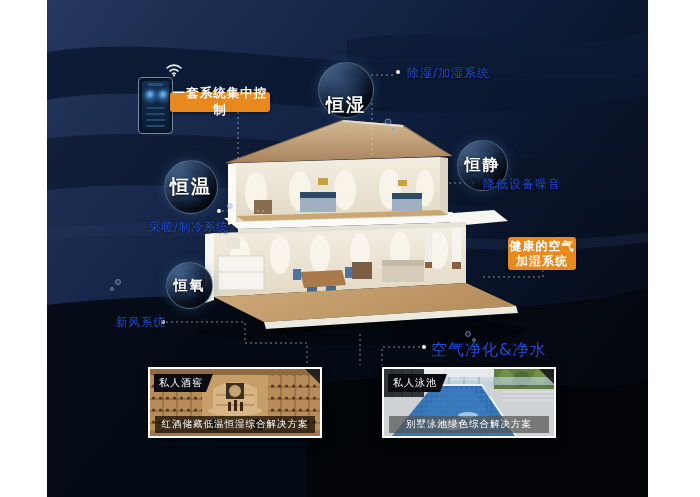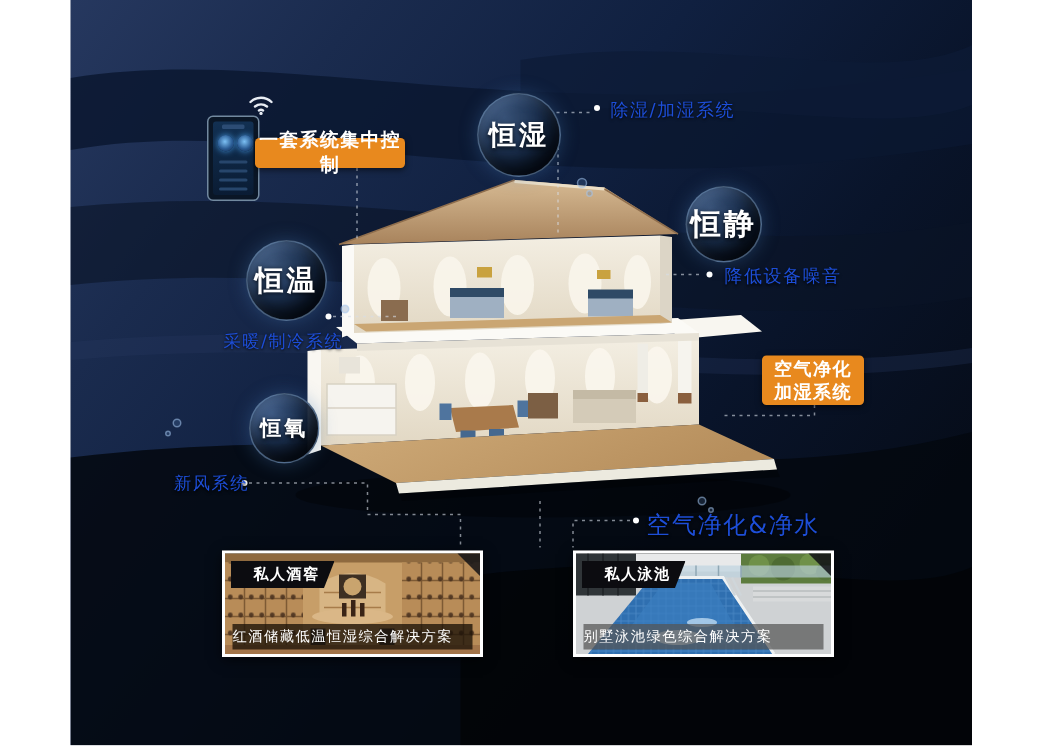--- a/index.html
+++ b/index.html
@@ -30,23 +30,23 @@
   .phone .hdr{position:absolute;top:2px;left:6px;right:6px;height:3px;background:#2c4c74;border-radius:1px;}
   .phone .knob{position:absolute;top:9px;width:11px;height:11px;border-radius:50%;
          background:radial-gradient(circle at 45% 40%, #7cc0f4 0%, #2a5a92 55%, #0d2340 100%);
          box-shadow:0 0 4px #3f8fd6;}
   .phone .k1{left:3px;} .phone .k2{left:16px;}
   .phone .row{position:absolute;left:4px;right:4px;height:2px;background:#27466c;border-radius:1px;}
   .phone .r1{top:26px;} .phone .r2{top:32px;} .phone .r3{top:38px;} .phone .r4{top:44px;}
   
   .photo{position:absolute;width:174px;height:71px;border:2px solid #ffffff;box-sizing:border-box;
          background:#222;box-shadow:0 2px 8px rgba(0,0,0,.6);}
-  .photo .tag{position:absolute;top:5px;left:4px;background:#0c0c10;color:#fff;font-size:10px;font-weight:bold;
-         letter-spacing:1px;padding:2px 10px 2px 15px;clip-path:polygon(0 0,100% 0,calc(100% - 7px) 100%,0 100%);}
-  .photo .caption{position:absolute;left:5px;right:5px;bottom:3px;color:#fff;
+  .photo .tag{position:absolute;top:5px;left:4px;background:#0c0c10;color:#fff;font-size:10px;font-weight:normal;
+         letter-spacing:1px;padding:2px 10px 2px 5px;clip-path:polygon(0 0,100% 0,calc(100% - 7px) 100%,0 100%);}
+  .photo .caption{position:absolute;left:5px;right:5px;bottom:3px;text-align:center;color:#fff;
          font-size:9.5px;letter-spacing:1px;padding:2px 0;}
   .photo .ribbon{position:absolute;top:0;right:0;width:0;height:0;
          border-top:15px solid rgba(18,18,22,.85);border-left:15px solid transparent;}
   .cap-dark{background:rgba(28,18,8,.78);}
   .cap-gray{background:rgba(85,85,85,.72);}
   .wifi{position:absolute;left:164px;top:61px;}
 </style>
 </head>
 <body>
 
@@ -192,28 +192,28 @@
       <path d="M6,10 A6.5,6.5 0 0 1 14,10"></path>
       <path d="M8.6,12.6 A2.6,2.6 0 0 1 11.4,12.6"></path>
     </g>
     <circle cx="10" cy="14.6" r="1.1" fill="#e8edf4"></circle>
   </svg>
 
   <div class="callout" style="left:170px;top:92px;width:100px;height:20px;font-size:12.5px;">
     <span>一套系统集中控制</span>
   </div>
   <div class="callout" style="left:508px;top:237px;width:68px;height:33px;font-size:12px;line-height:15px;">
-    <span>空气净化</span>
+    <span>健康的空气</span>
     <span>加湿系统</span>
   </div>
 
-  <div class="bubble" style="left:318px;top:62px;width:54px;height:54px;font-size:18px;">
+  <div class="bubble" style="left:318px;top:62px;width:54px;height:54px;font-size:18px;align-items:flex-end;">
     <span>恒湿</span>
   </div>
-  <div class="bubble" style="left:457px;top:124px;width:49px;height:49px;font-size:20px;">
+  <div class="bubble" style="left:457px;top:140px;width:49px;height:49px;font-size:16px;">
     <span>恒静</span>
   </div>
   <div class="bubble" style="left:164px;top:160px;width:52px;height:52px;font-size:19px;">
     <span>恒温</span>
   </div>
   <div class="bubble" style="left:126px;top:262px;width:45px;height:45px;font-size:14px;margin-left:40px;">
     <span>恒氧</span>
   </div>
 
   <div class="note" style="left:407px;top:65px;">除湿/加湿系统</div>

